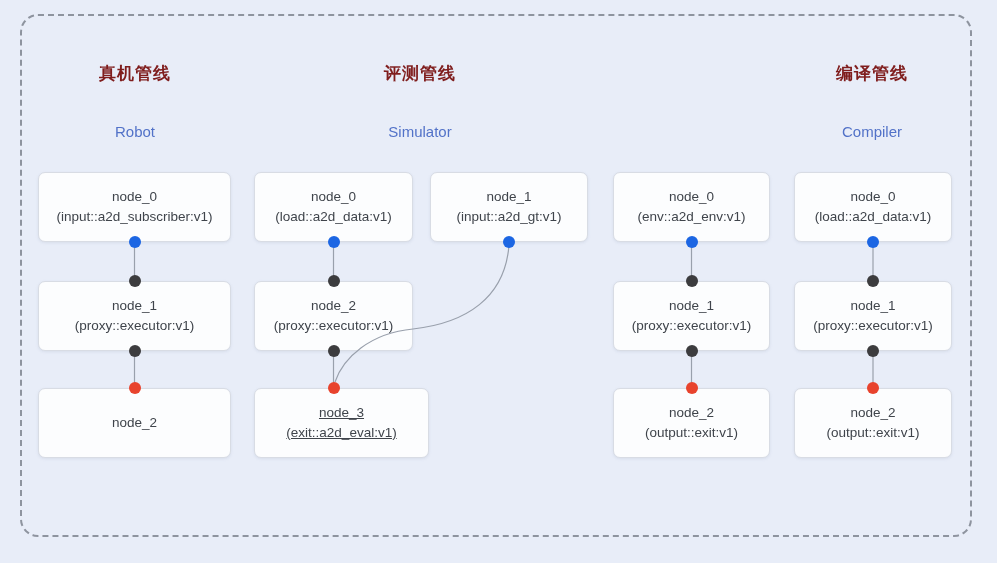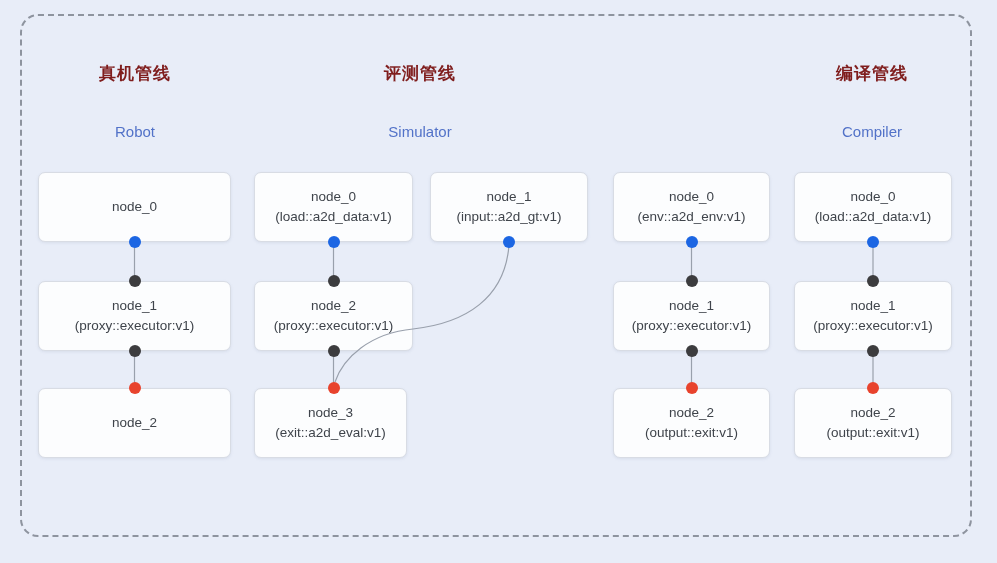--- a/index.html
+++ b/index.html
@@ -44,20 +44,21 @@
   <div class="title-zh" style="left:35px">真机管线</div>
   <div class="title-zh" style="left:320px">评测管线</div>
   <div class="title-zh" style="left:772px">编译管线</div>
 
   <div class="title-en" style="left:35px">Robot</div>
   <div class="title-en" style="left:320px">Simulator</div>
   <div class="title-en" style="left:772px">Compiler</div>
 
   <div class="node" style="left:38px; top:172px; width:193px;">
     <div>node_0</div>
+    <div>(input::a2d_subscriber:v1)</div>
   </div>
   <div class="node" style="left:38px; top:281px; width:193px;">
     <div>node_1</div>
     <div>(proxy::executor:v1)</div>
   </div>
   <div class="node" style="left:38px; top:388px; width:193px;">
     <div>node_2</div>
   </div>
 
   <div class="node" style="left:254px; top:172px; width:159px;">
@@ -65,21 +66,21 @@
     <div>(load::a2d_data:v1)</div>
   </div>
   <div class="node" style="left:430px; top:172px; width:158px;">
     <div>node_1</div>
     <div>(input::a2d_gt:v1)</div>
   </div>
   <div class="node" style="left:254px; top:281px; width:159px;">
     <div>node_2</div>
     <div>(proxy::executor:v1)</div>
   </div>
-  <div class="node" style="left:254px; top:388px; width:153px;">
+  <div class="node" style="left:254px; top:388px; width:175px;text-decoration:underline;">
     <div>node_3</div>
     <div>(exit::a2d_eval:v1)</div>
   </div>
 
   <div class="node" style="left:613px; top:172px; width:157px;">
     <div>node_0</div>
     <div>(env::a2d_env:v1)</div>
   </div>
   <div class="node" style="left:613px; top:281px; width:157px;">
     <div>node_1</div>

